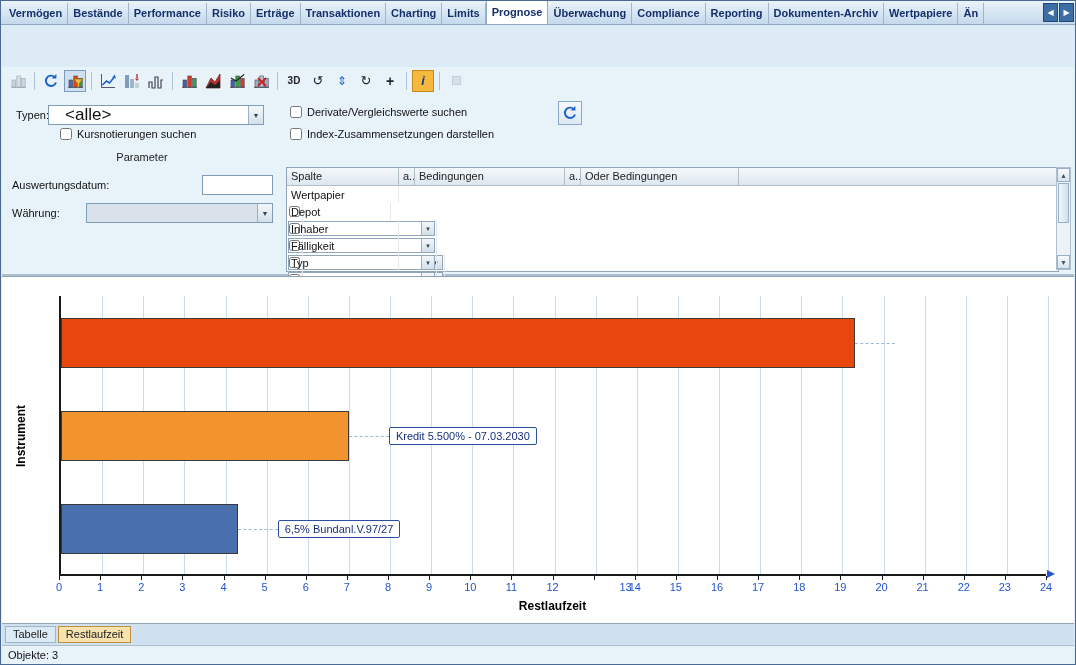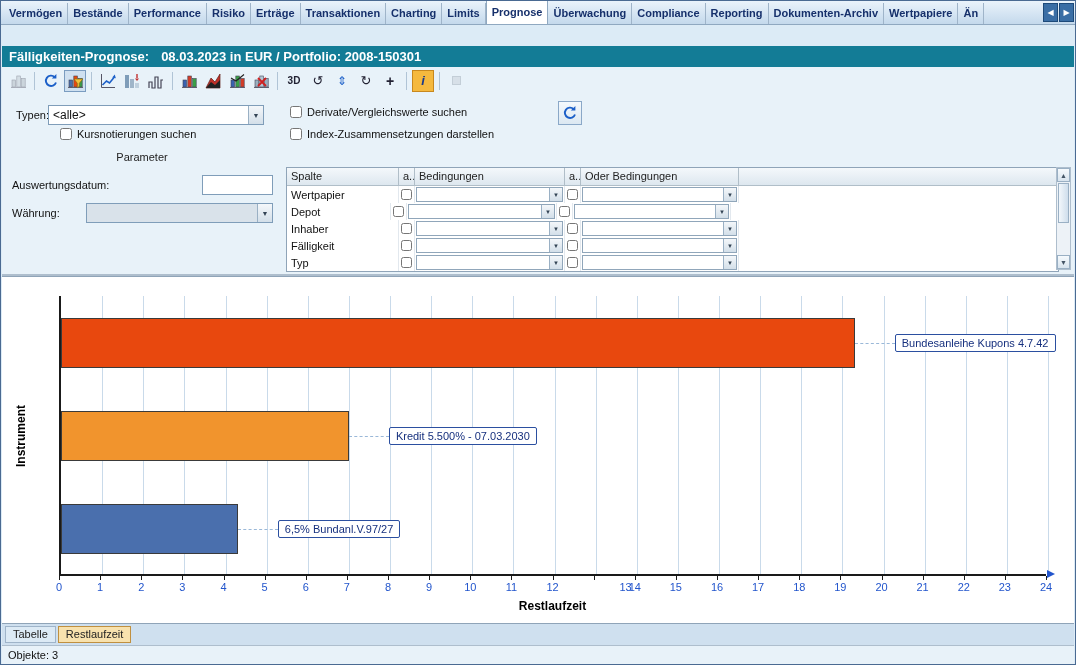--- a/index.html
+++ b/index.html
@@ -40,21 +40,21 @@
     border:1px solid transparent; cursor:default; }
   .tbtn.pressed { background:#cfe0f0; border:1px solid #7a9cc0; }
   .tbtn.pressed-orange { background:#f5b93e; border:1px solid #c8881e; }
   .tbtn.disabled { opacity:.45; }
   .tsep { width:1px; height:18px; background:#b0c4d6; margin:0 3px; }
 
   
   .filter-top { position:absolute; top:93px; left:1px; right:1px; height:54px; background:#e8f2f9; }
   .lbl { position:absolute; font-size:11px; color:#111; white-space:nowrap; }
   .combo { position:absolute; background:#fff; border:1px solid #7f9db9; display:flex; align-items:stretch; }
-  .combo .val { flex:1; padding-left:4px; font-size:12px; color:#111; line-height:18px;
+  .combo .val { flex:1; padding-left:16px; font-size:17px; color:#111; line-height:18px;
     overflow:hidden; white-space:nowrap; }
   .combo .arrow-btn { width:15px; background:linear-gradient(#f4f7fa,#d3dfe9); border-left:1px solid #9ab0c4;
     display:flex; align-items:center; justify-content:center; font-size:7px; color:#345; cursor:default; }
   .combo.disabled { background:#d9e2ea; }
   .cb-row { position:absolute; display:flex; align-items:center; gap:5px; font-size:11px; color:#111; white-space:nowrap; }
   .cb-row input { width:12px; height:12px; margin:0; }
   .refresh-btn { position:absolute; width:24px; height:24px; border:1px solid #8aa8c8;
     background:linear-gradient(#f4f9fd,#dcE8f2); display:flex; align-items:center; justify-content:center; cursor:default; }
 
   
@@ -62,21 +62,21 @@
     border-bottom:2px solid #aebecd; }
   .sec-label { position:absolute; text-align:center; font-size:11px; color:#222; }
   .txt { position:absolute; border:1px solid #7f9db9; font-size:11px; padding:0 3px; background:#fff; }
 
   .ftable { position:absolute; left:284px; top:19px; width:773px; background:#fff; border:1px solid #8fa4b8; }
   .ftable-header { display:flex; height:18px; background:linear-gradient(#f4f8fb,#dde7ef);
     border-bottom:1px solid #b0bec8; }
   .fth { font-size:11px; color:#222; line-height:17px; padding-left:4px; border-right:1px solid #b0bec8;
     overflow:hidden; white-space:nowrap; flex:none; }
   .fth.filler { flex:1; border-right:none; }
-  .ftr { display:flex; height:17px; align-items:flex-start; }
+  .ftr { display:flex; height:17px; align-items:flex-start;flex-direction:column; }
   .ftd { height:17px; border-right:1px solid #e2e8ee; display:flex; align-items:center; flex:none; }
   .ftd.name { font-size:11px; padding-left:4px; color:#111; overflow:hidden; white-space:nowrap; }
   .ftd.cb { justify-content:center; }
   .ftd.cb input { width:11px; height:11px; margin:0; }
   .ftd.filler { flex:1; border-right:none; }
   .cell-combo { height:15px; margin:0 1px; flex:1; display:flex; align-items:stretch;
     border:1px solid #90a6ba; background:#fff; }
   .cell-combo .cval { flex:1; }
   .cell-combo .carrow { width:13px; background:linear-gradient(#f4f7fa,#d3dfe9); border-left:1px solid #9ab0c4;
     display:flex; align-items:center; justify-content:center; font-size:6px; color:#345; }
@@ -137,23 +137,20 @@
         <div class="tab">Wertpapiere</div>
         <div class="tab">Än</div>
       </div>
     <div class="tab-scroll">
       <div class="sbtn">◀</div>
       <div class="sbtn">▶</div>
     </div>
   </div>
 
 
-  <div class="title-bar">
-    <span>Fälligkeiten-Prognose:</span><span class="subtitle">08.03.2023 in EUR / Portfolio: 2008-150301</span>
-  </div>
 
   <div class="toolbar" id="toolbar-buttons">
       <div class="tbtn disabled">
         <svg width="17" height="17" viewBox="0 0 17 17">
           <path d="M1 15.5h15" stroke="#667" stroke-width="1"></path>
           <rect x="2" y="8" width="3.6" height="7" fill="#a8b2ba" stroke="#445" stroke-width="0.6"></rect>
           <rect x="6.8" y="4" width="3.6" height="11" fill="#bcc6ce" stroke="#445" stroke-width="0.6"></rect>
           <rect x="11.6" y="6.5" width="3.6" height="8.5" fill="#a8b2ba" stroke="#445" stroke-width="0.6"></rect>
         </svg>
       </div>
@@ -443,21 +440,20 @@
         <div class="gridline" style="left: 699.125px;"></div>
         <div class="gridline" style="left: 740.25px;"></div>
         <div class="gridline" style="left: 781.375px;"></div>
         <div class="gridline" style="left: 822.5px;"></div>
         <div class="gridline" style="left: 863.625px;"></div>
         <div class="gridline" style="left: 904.75px;"></div>
         <div class="gridline" style="left: 945.875px;"></div>
         <div class="gridline" style="left: 987px;"></div>
         <div class="bar" style="top: 21.6667px; width: 793.712px; background: rgb(232, 72, 14);"></div>
         <div class="connector" style="left: 793.712px; top: 46.6667px; width: 40px;"></div>
-        <div class="bar-label" style="left: 833.712px; top: 37.6667px;">Bundesanleihe Kupons 4.7.42</div>
         <div class="bar" style="top: 115px; width: 287.875px; background: rgb(241, 148, 45);"></div>
         <div class="connector" style="left: 287.875px; top: 140px; width: 40px;"></div>
         <div class="bar-label" style="left: 327.875px; top: 131px;">Kredit 5.500% - 07.03.2030</div>
         <div class="bar" style="top: 208.333px; width: 176.838px; background: rgb(74, 111, 173);"></div>
         <div class="connector" style="left: 176.838px; top: 233.333px; width: 40px;"></div>
         <div class="bar-label" style="left: 216.838px; top: 224.333px;">6,5% Bundanl.V.97/27</div>
       </div>
     <div class="x-arrow"></div>
     <div class="x-axis-title">Restlaufzeit</div>
   <div class="xtick" style="left: 57px;"></div>

